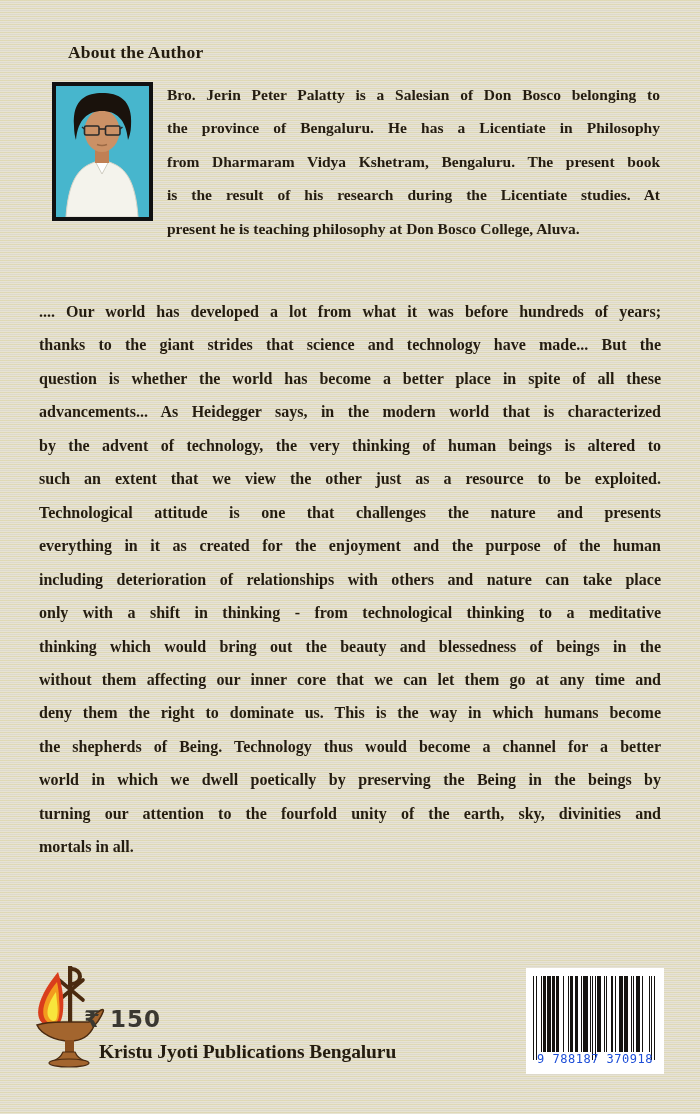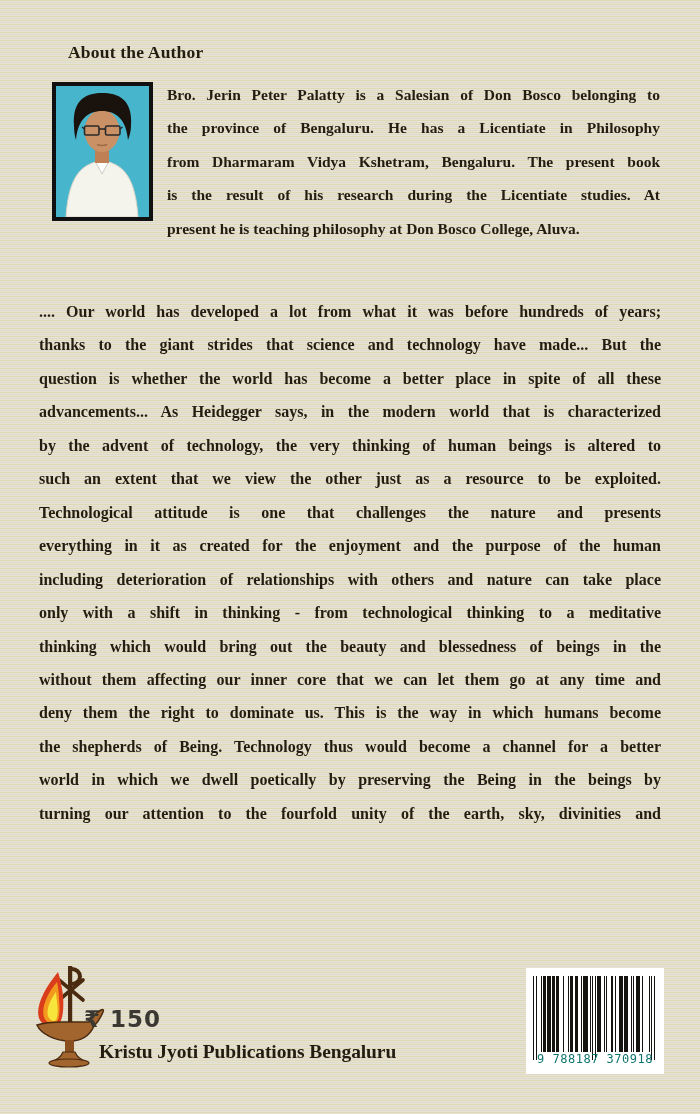--- a/index.html
+++ b/index.html
@@ -55,21 +55,21 @@
   .barcode{
     position:absolute;left:526px;top:968px;width:138px;height:106px;
     background:var(--barcode-bg);
   }
   .barcode-bars{position:absolute;left:7px;top:8px;width:122px;height:84px;}
   .bar{position:absolute;top:0;height:76px;background:var(--barcode-bar);}
   .bar.guard{height:84px;}
   .barcode-digits{
     position:absolute;left:0;right:0;top:84px;text-align:center;
     font-family:"DejaVu Sans Mono","Liberation Mono",monospace;
-    font-size:12px;letter-spacing:0.5px;color:#0f766e;
+    font-size:12px;letter-spacing:0.5px;color:#1d4ed8;
   }
 </style>
 </head>
 <body>
 
 <div class="page">
 
   <h1 class="heading">About the Author</h1>
 
   <div class="photo">
@@ -114,20 +114,21 @@
       <div class="jline">Technological attitude is one that challenges the nature and presents</div>
       <div class="jline">everything in it as created for the enjoyment and the purpose of the human</div>
       <div class="jline">including deterioration of relationships with others and nature can take place</div>
       <div class="jline">only with a shift in thinking - from technological thinking to a meditative</div>
       <div class="jline">thinking which would bring out the beauty and blessedness of beings in the</div>
       <div class="jline">without them affecting our inner core that we can let them go at any time and</div>
       <div class="jline">deny them the right to dominate us. This is the way in which humans become</div>
       <div class="jline">the shepherds of Being. Technology thus would become a channel for a better</div>
       <div class="jline">world in which we dwell poetically by preserving the Being in the beings by</div>
       <div class="jline">turning our attention to the fourfold unity of the earth, sky, divinities and</div>
+      <div class="jline lastline">mortals in all.</div>
     </div>
 
   <svg class="logo" viewBox="0 0 74 114">
 
     <rect x="35" y="6" width="4.2" height="64" fill="var(--lamp-dark)"></rect>
 
     <path d="M39,9 a8,7.5 0 1 1 0,15" fill="none" stroke="var(--lamp-dark)" stroke-width="4"></path>
 
     <path d="M26,20 L50,40 M50,20 L26,40" stroke="var(--lamp-dark)" stroke-width="3.6" stroke-linecap="round"></path>
 

